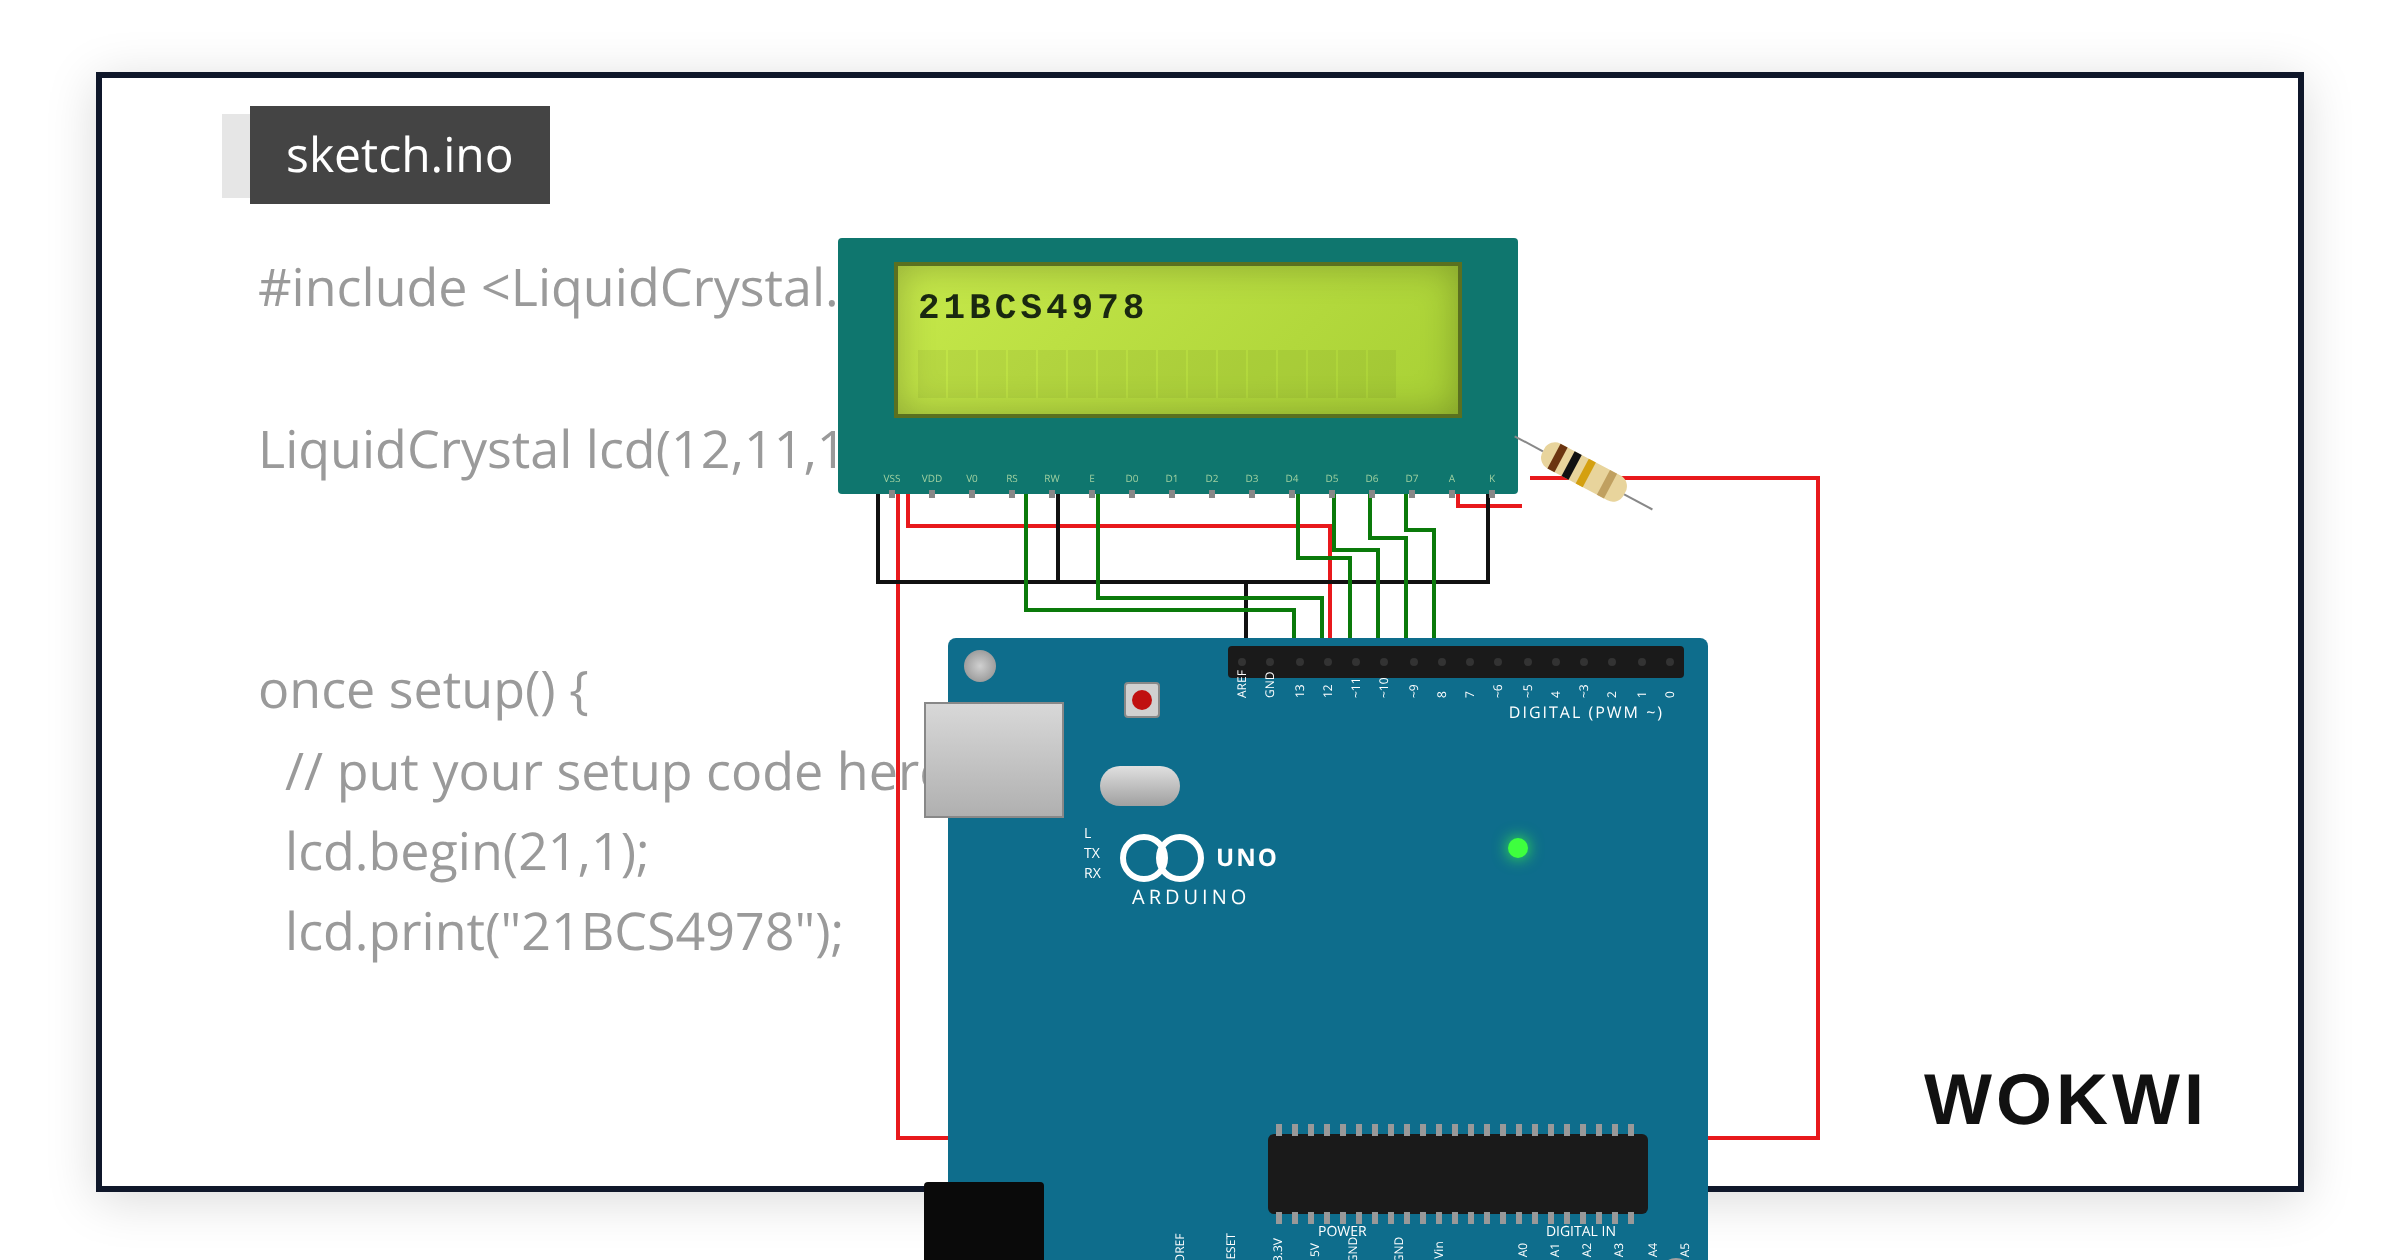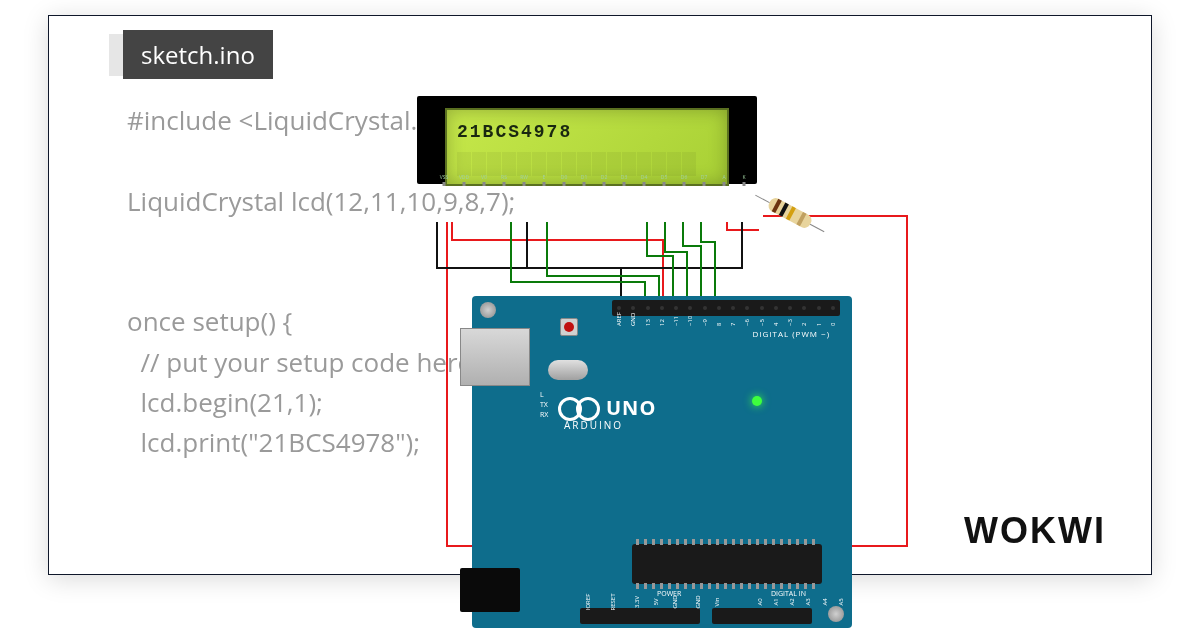--- a/index.html
+++ b/index.html
@@ -7,25 +7,25 @@
     width: 1200px;
     height: 630px;
     background: #fff;
     font-family: 'Open Sans', 'Segoe UI', -apple-system, sans-serif;
     position: relative;
     overflow: hidden;
   }
   .card {
     position: absolute;
     left: 48px;
-    top: 15px;
+    top: 36px;
     width: 1104px;
     height: 560px;
     background: #fff;
-    border: 1px solid #0f172a;
+    border: 3px solid #0f172a;
     box-shadow: 0 4px 24px rgba(0,0,0,0.15);
   }
   .tab-shadow {
     position: absolute;
     left: 60px;
     top: 18px;
     width: 164px;
     height: 42px;
     background: #333;
     opacity: 0.12;
@@ -67,22 +67,22 @@
     top: 80px;
     width: 540px;
     height: 460px;
   }
   
   .lcd-outer {
     position: absolute;
     left: 10px;
     top: 0;
     width: 340px;
-    height: 88px;
-    background: #000000;
+    height: 128px;
+    background: #0f766e;
     border-radius: 2px;
   }
   .lcd-screen {
     position: absolute;
     left: 28px;
     top: 12px;
     width: 284px;
     height: 78px;
     background: linear-gradient(135deg, #c6e84a, #a8d035);
     border: 2px solid #5a7020;
@@ -265,21 +265,21 @@
     content: '';
     position: absolute;
     width: 18px;
     height: 18px;
     border: 3px solid #fff;
     border-radius: 50%;
     top: 0;
   }
   .infinity::before { left: 0; }
   .infinity::after { right: 0; }
-  .uno-text { font-size: 20px; font-weight: bold; letter-spacing: 1px; }
+  .uno-text { font-size: 12px; font-weight: bold; letter-spacing: 1px; }
   .arduino-name { font-size: 10px; letter-spacing: 2px; color:#fff; position:absolute; left:92px; top:122px; }
   .power-led {
     position: absolute;
     right: 90px;
     top: 100px;
     width: 10px;
     height: 10px;
     background: #3eff3e;
     border-radius: 50%;
     box-shadow: 0 0 8px #3eff3e;

